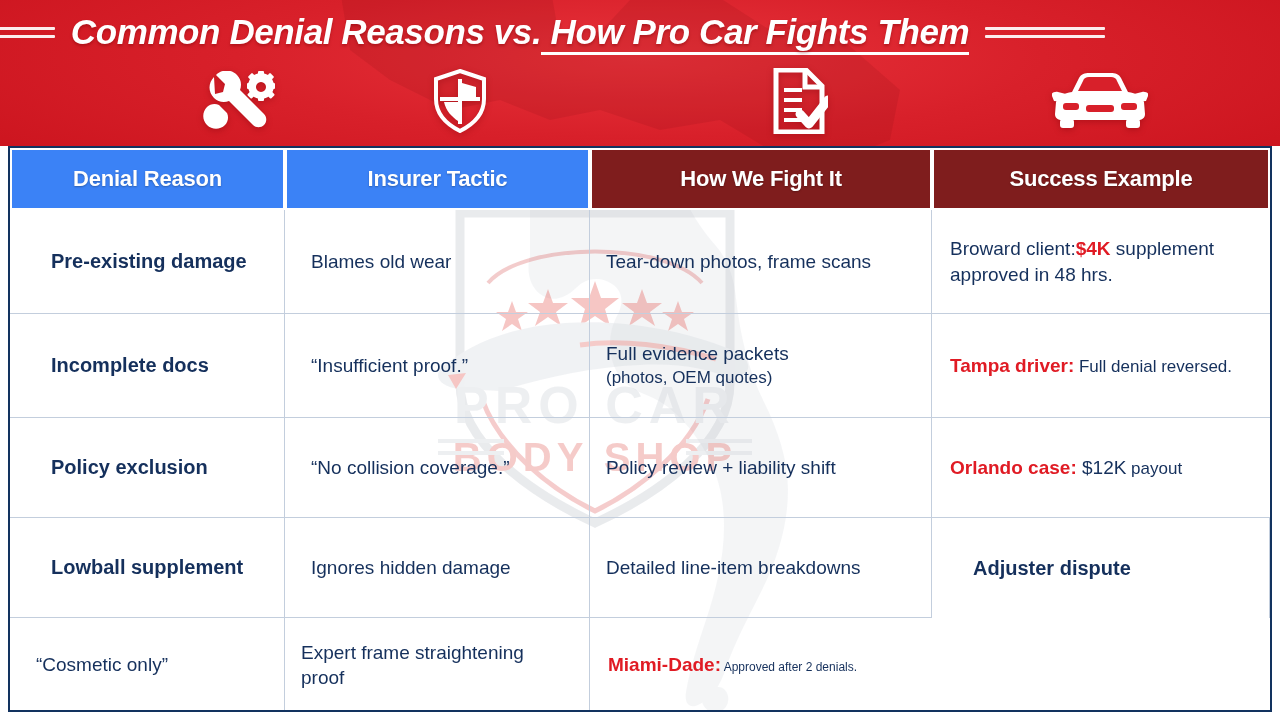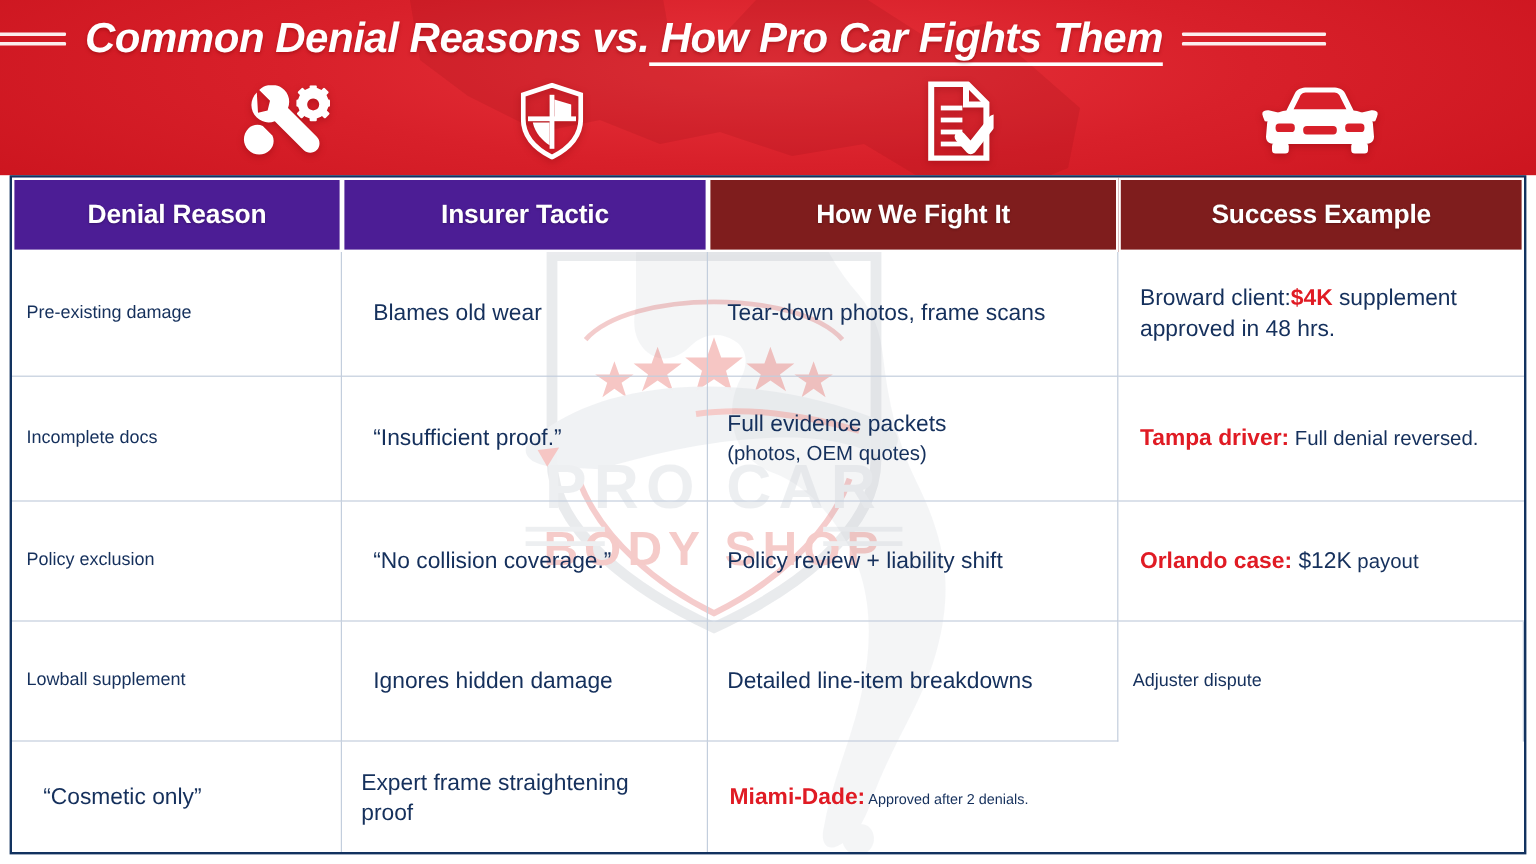--- a/index.html
+++ b/index.html
@@ -138,36 +138,36 @@
     display:flex;
     align-items:center;
     justify-content:center;
     color:#ffffff;
     font-weight:bold;
     font-size:22px;
     letter-spacing:-0.2px;
     border:2px solid #ffffff;
     text-shadow:0 1px 2px rgba(0,0,0,0.28);
   }
-  .hcell.red  { background:#4c1d95; }
+  .hcell.red  { background:#3b82f6; }
   .hcell.navy { background:#7f1d1d; }
 
   .cell {
     position:relative;
     display:flex;
     align-items:center;
     padding:10px 18px;
     border-right:1px solid #c3cedd;
     border-bottom:1px solid #c3cedd;
     font-size:19px;
     line-height:1.34;
     color:#15305c;
     background:transparent;
   }
-  .cell.c1 { padding-left:12px; font-weight:normal; font-size:15px; }
+  .cell.c1 { padding-left:41px; font-weight:bold; font-size:20px; }
   .cell.c2 { justify-content:flex-start; padding-left:26px; }
   .cell.c3 { justify-content:flex-start; padding-left:16px; }
   .cell.c4 { justify-content:flex-start; padding-left:18px; border-right:none; }
   .cell.lastrow { border-bottom:none; }
 
   .cell .txt { display:block; }
   .lead-navy { color:#15305c; font-weight:normal;margin-top:29px; }
   .lead-red  { color:#e01b24; font-weight:bold; }
   .hl-red    { color:#e01b24; font-weight:bold; }
   .sm        { font-size:17px; }

